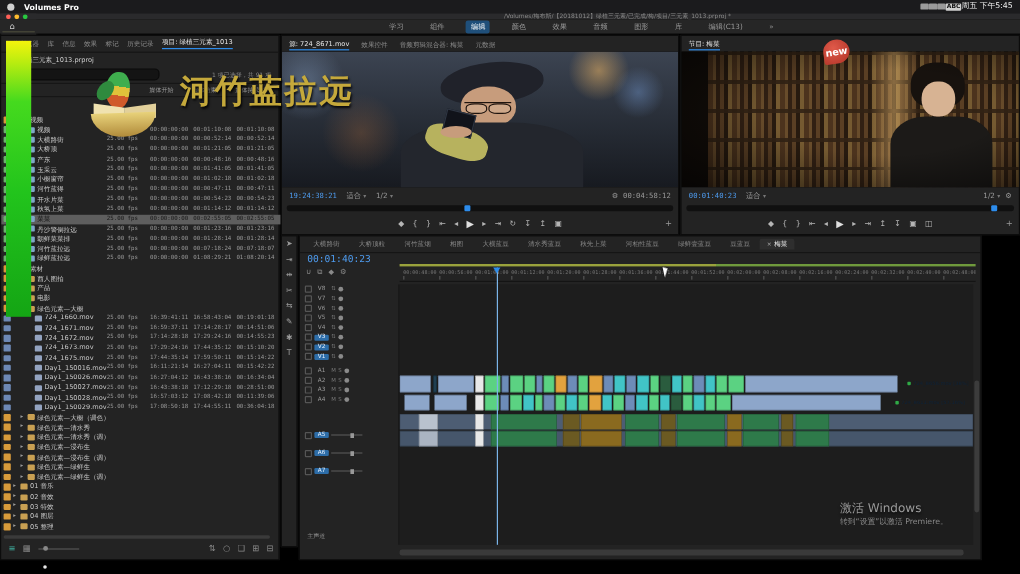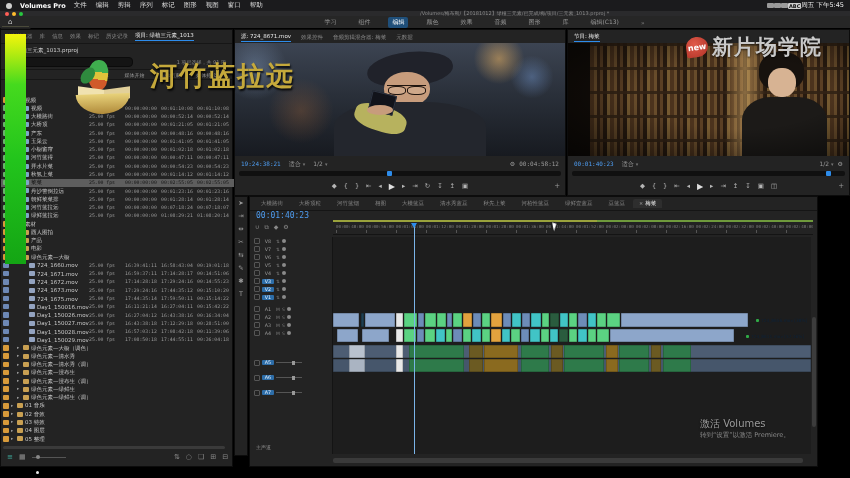--- a/index.html
+++ b/index.html
@@ -168,32 +168,20 @@
   .dockdot{position:absolute;left:36px;top:471px;width:3px;height:3px;background:#e8e8e8;border-radius:50%;}
 </style>
 </head>
 <body>
 
 <div id="app">
 
   <div id="menubar">
     <span class="applelogo"></span>
     <span class="appname">Volumes Pro</span>
-    <span id="menus" style="display:flex;gap:9px;">
-
-    <span class="m">文件</span>
-        <span class="m">编辑</span>
-        <span class="m">剪辑</span>
-        <span class="m">序列</span>
-        <span class="m">标记</span>
-        <span class="m">图形</span>
-        <span class="m">视图</span>
-        <span class="m">窗口</span>
-        <span class="m">帮助</span>
-      </span>
     <span id="mbright">
       <span class="sysicon"></span>
       <span class="sysicon"></span>
       <span class="sysicon"></span>
       <span class="abcbadge">ABC</span>
       <span class="m" style="color:#eee;">周五 下午5:45</span>
     </span>
   </div>
 
   <div id="titlebar">
@@ -1104,22 +1092,21 @@
     <div id="wmlogo">
       <div class="parrot"></div>
         <div class="pagel"></div>
         <div class="pager"></div>
         <div class="book"></div>
     </div>
     <div class="l1" style="margin-left:92px;">河竹蓝拉远</div>
   </div>
   <div id="wm2">
     <span class="badge">new</span>
-    <span class="txt">新片场学院</span>
   </div>
   <div id="wm3">
-    <div class="a">激活 Volumes</div>
+    <div class="a">激活 Windows</div>
     <div class="b">转到“设置”以激活 Premiere。</div>
   </div>
 
   <div id="bottomstrip"></div>
   <div class="dockdot"></div>
 </div>
 
 </body></html>

